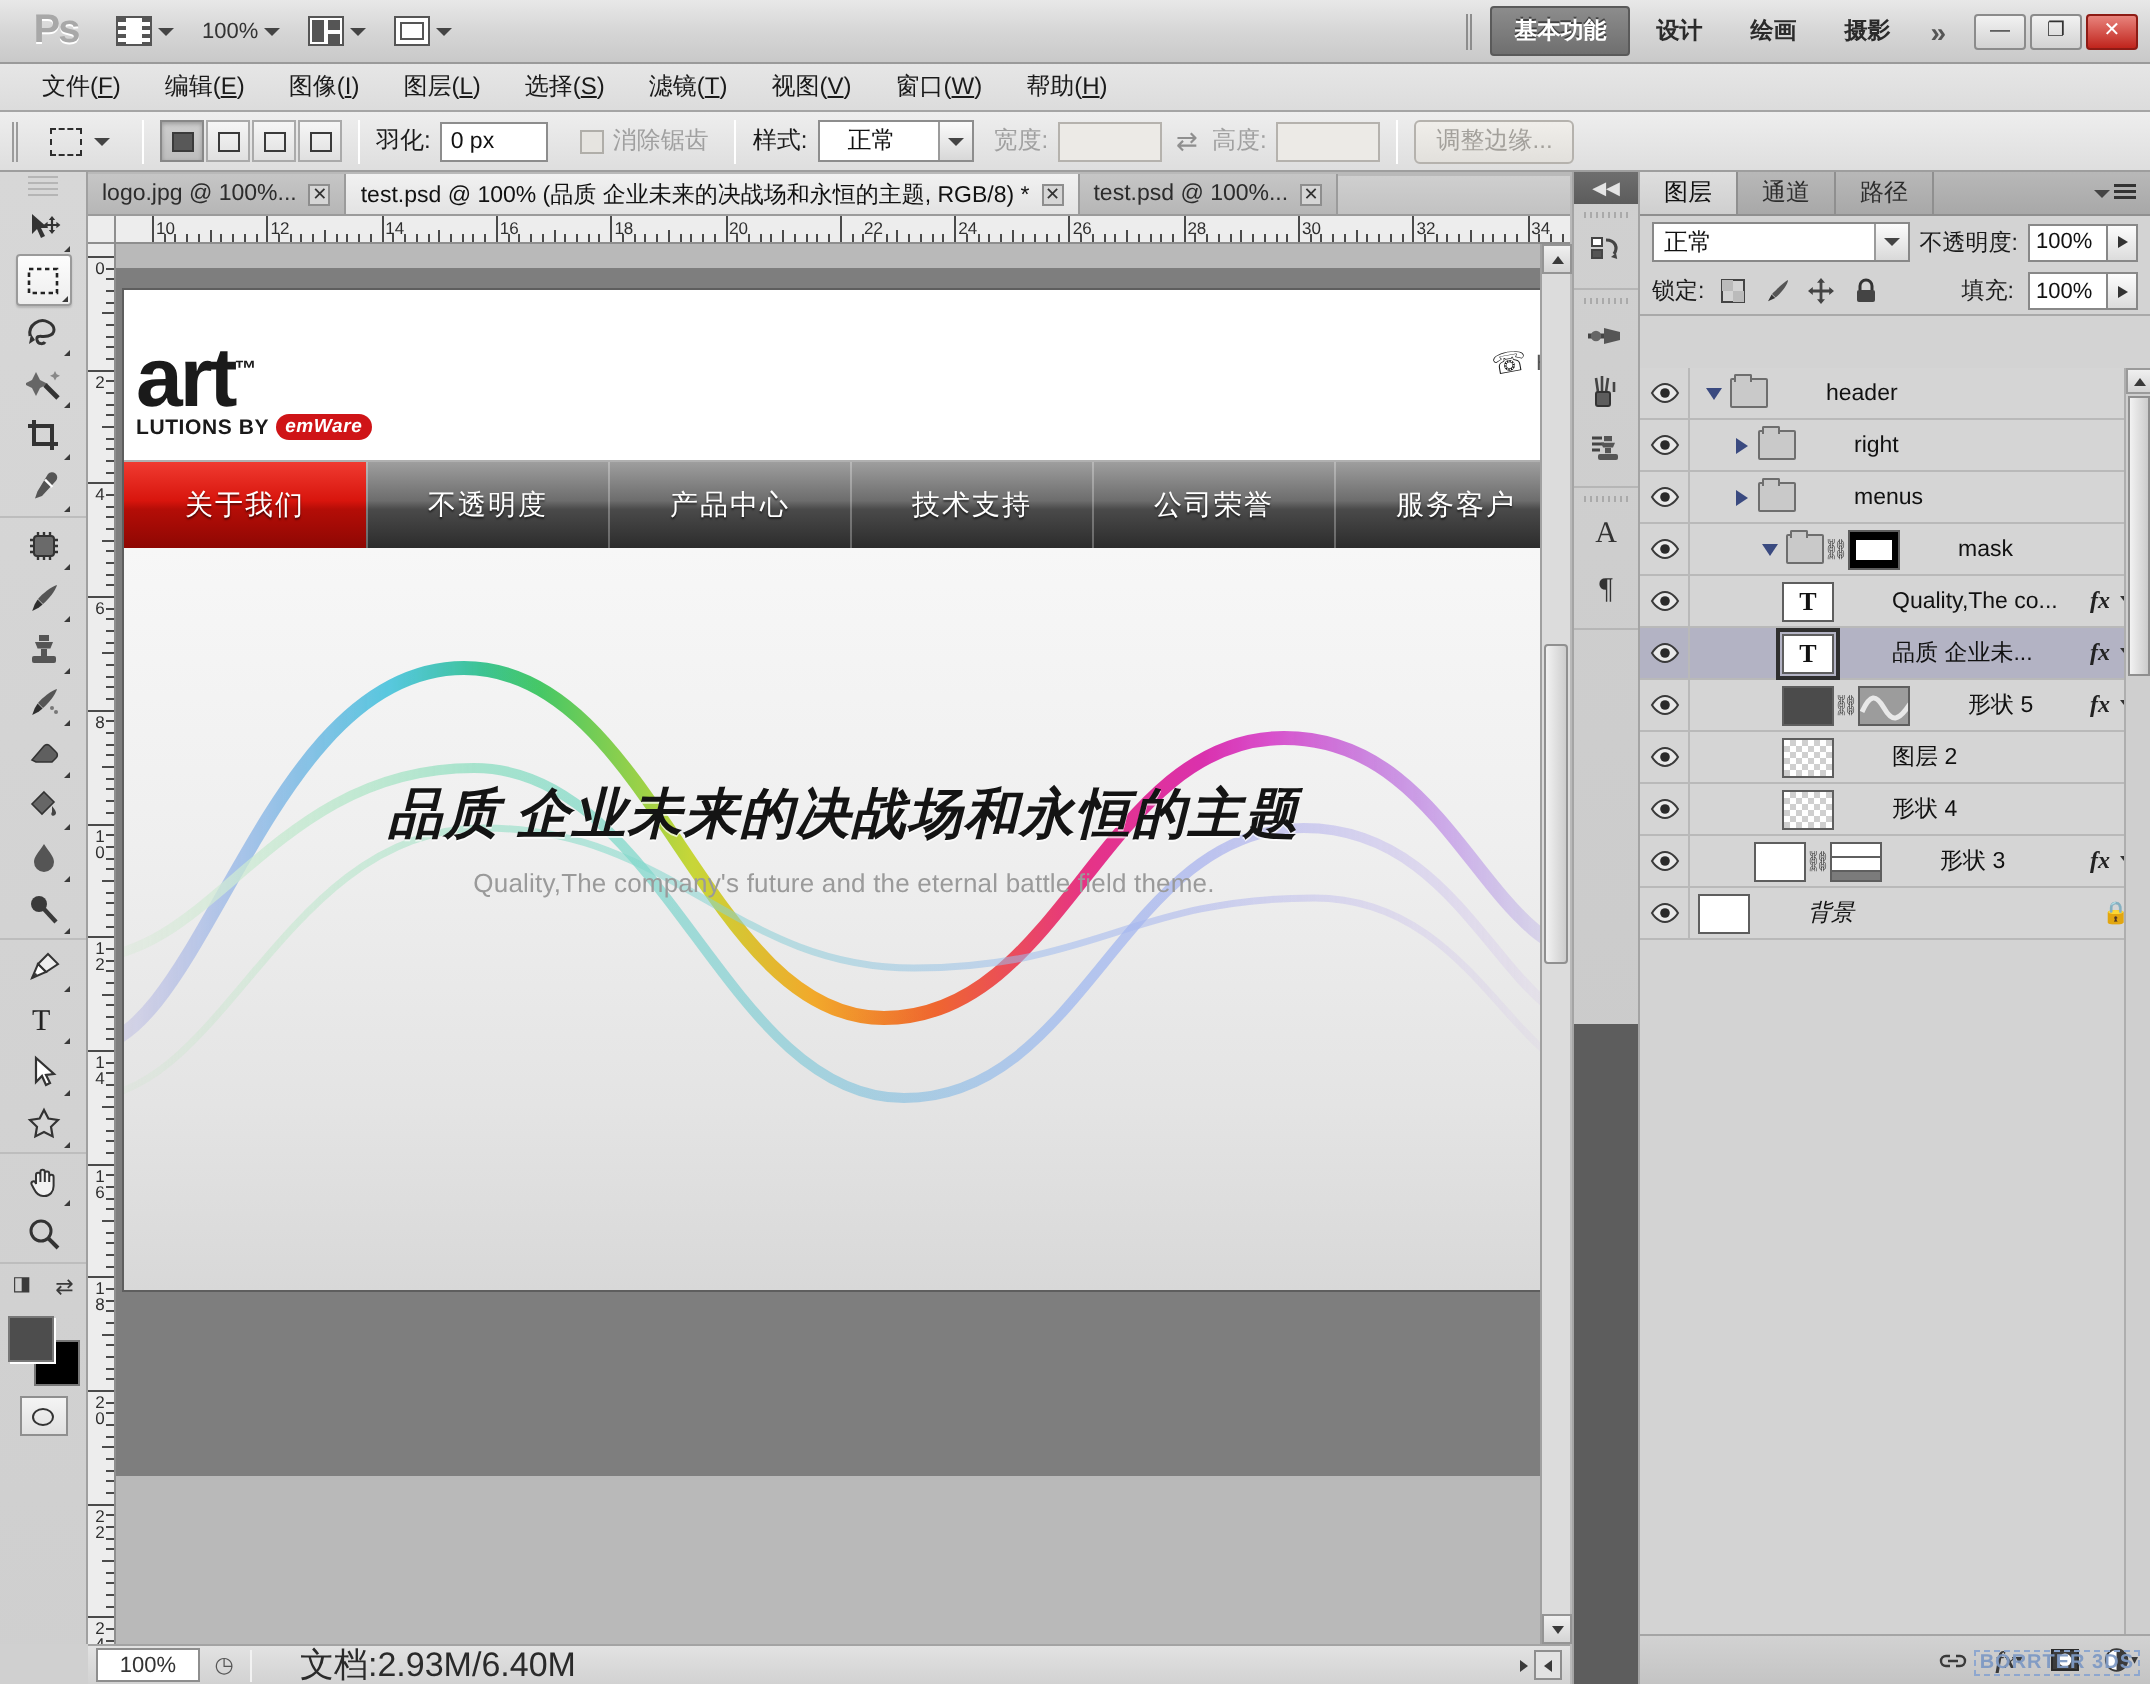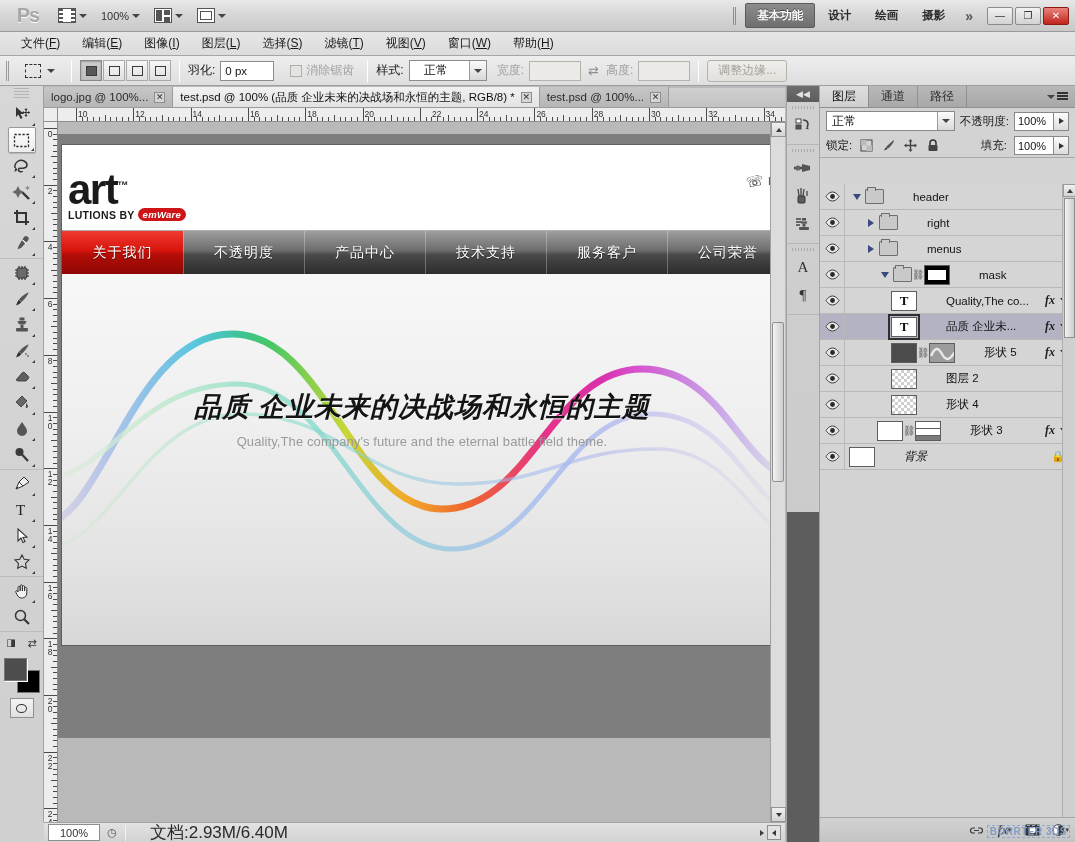--- a/index.html
+++ b/index.html
@@ -994,22 +994,22 @@
           <span class="txt">H</span>
         </div>
       </div>
 
       <div class="navbar">
         <div class="nav-pad"></div>
         <div class="nav-item active">关于我们</div>
         <div class="nav-item">不透明度</div>
         <div class="nav-item">产品中心</div>
         <div class="nav-item">技术支持</div>
+        <div class="nav-item">公司荣誉</div>
         <div class="nav-item">服务客户</div>
-        <div class="nav-item">公司荣誉</div>
       </div>
 
       <div class="banner">
         <svg width="720" height="371" viewBox="0 0 720 371">
           <defs>
             <linearGradient id="g1" x1="0" y1="0" x2="1" y2="0">
               <stop offset="0" stop-color="#6d4ddb"></stop>
               <stop offset="0.10" stop-color="#3a7fe0"></stop>
               <stop offset="0.20" stop-color="#19b6d6"></stop>
               <stop offset="0.30" stop-color="#37c45a"></stop>

